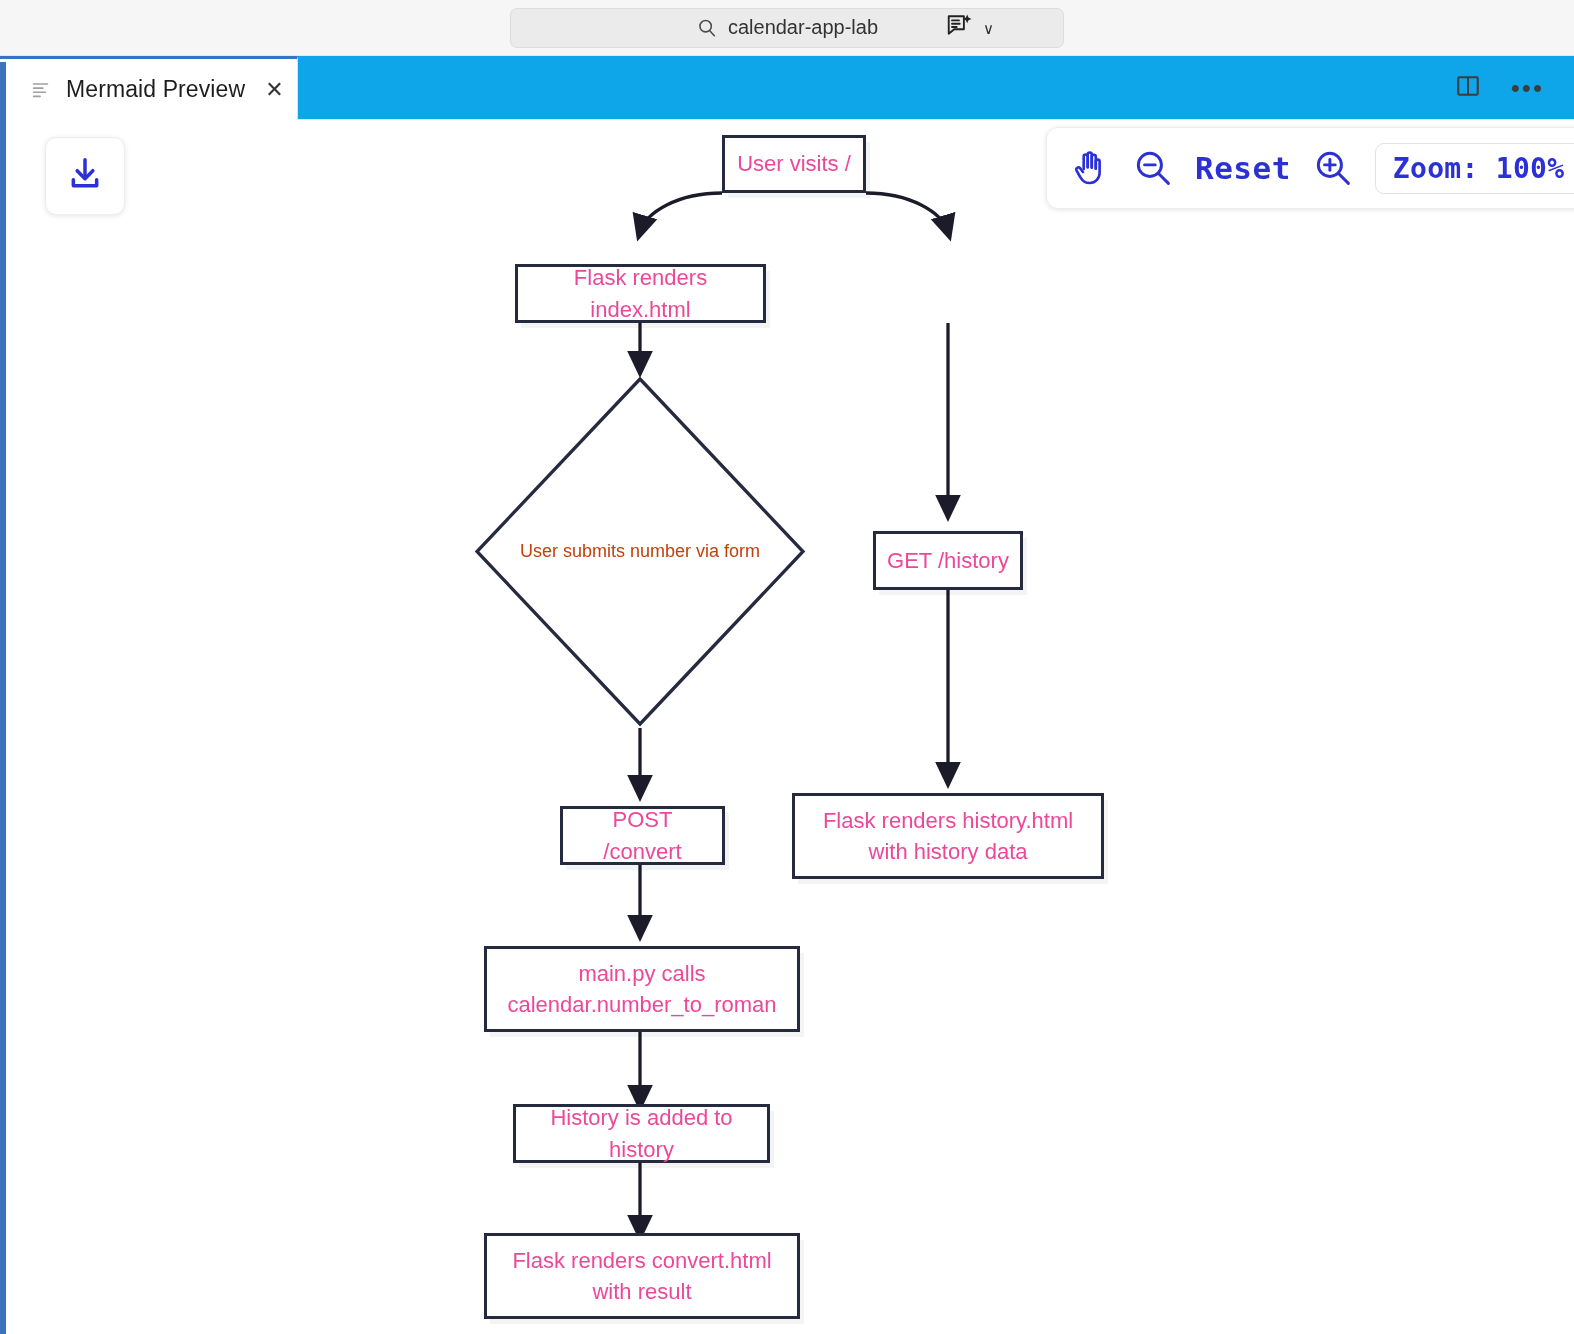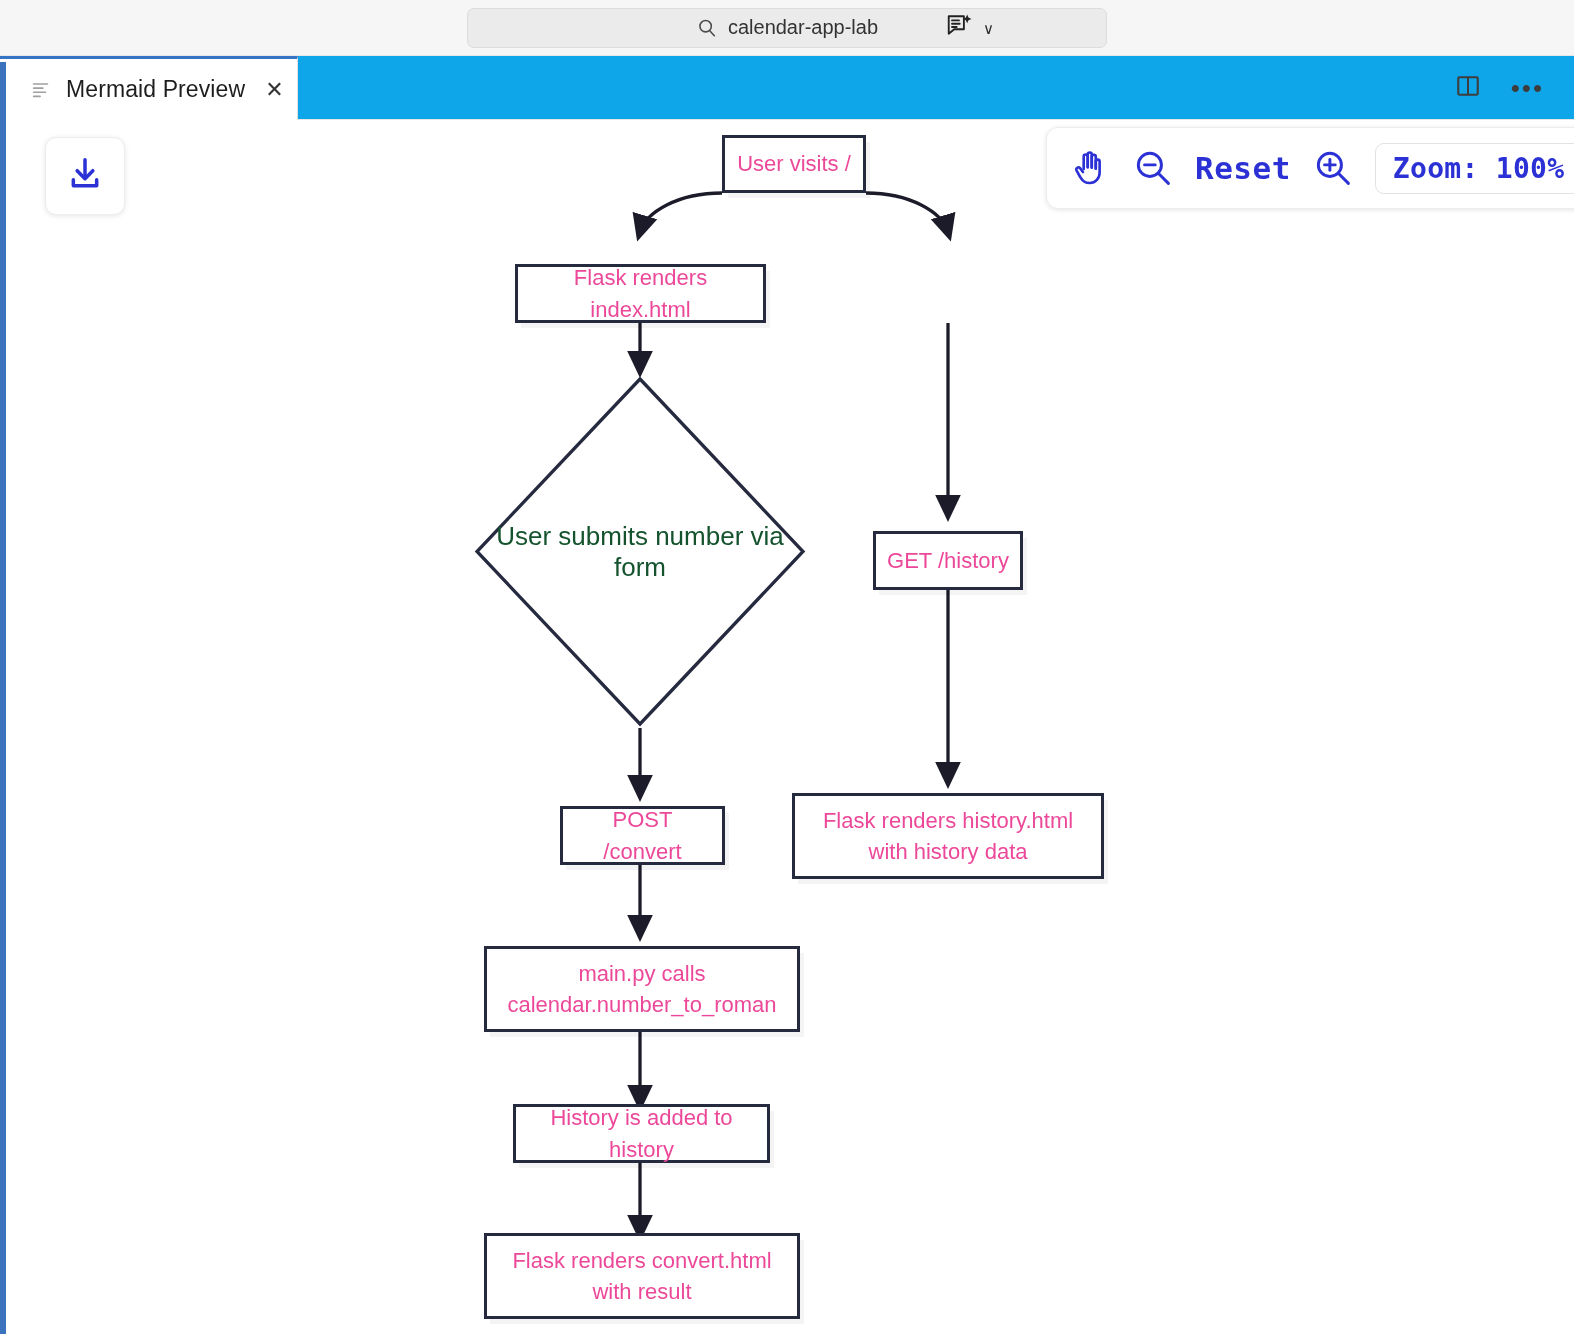--- a/index.html
+++ b/index.html
@@ -13,21 +13,21 @@
 
   
   .titlebar {
     position: absolute; left: 0; top: 0;
     width: 1574px; height: 56px;
     background: #f6f6f6;
     border-bottom: 1px solid #e6e6e6;
     display: flex; align-items: center; justify-content: center;
   }
   .searchbox {
-    width: 640px; height: 40px;
+    width: 554px; height: 40px;
     background: #ebebeb;
     border: 1px solid #dcdcdc;
     border-radius: 7px;
     display: flex; align-items: center; justify-content: center;
     gap: 10px;
     color: #333;
     font-size: 20px;
   }
   .searchbox .sicon { display: flex; align-items: center; }
   .copilot-wrap {
@@ -135,21 +135,21 @@
   }
   .diamond-wrap { position: absolute; }
   .diamond-shape {
     position: absolute; left: 0; top: 0;
     width: 100%; height: 100%;
   }
   .diamond-label {
     position: absolute; left: 0; top: 0;
     width: 100%; height: 100%;
     display: flex; align-items: center; justify-content: center;
-    color: #14532d; font-size: 26px; text-align: center;
+    color: #c2410c; font-size: 18px; text-align: center;
   }
   svg.edges { position: absolute; left: 0; top: 0; width: 1568px; height: 1214px; }
 </style>
 </head>
 <body>
 
 <div class="titlebar">
 
   <div class="searchbox">
     <span class="sicon">

